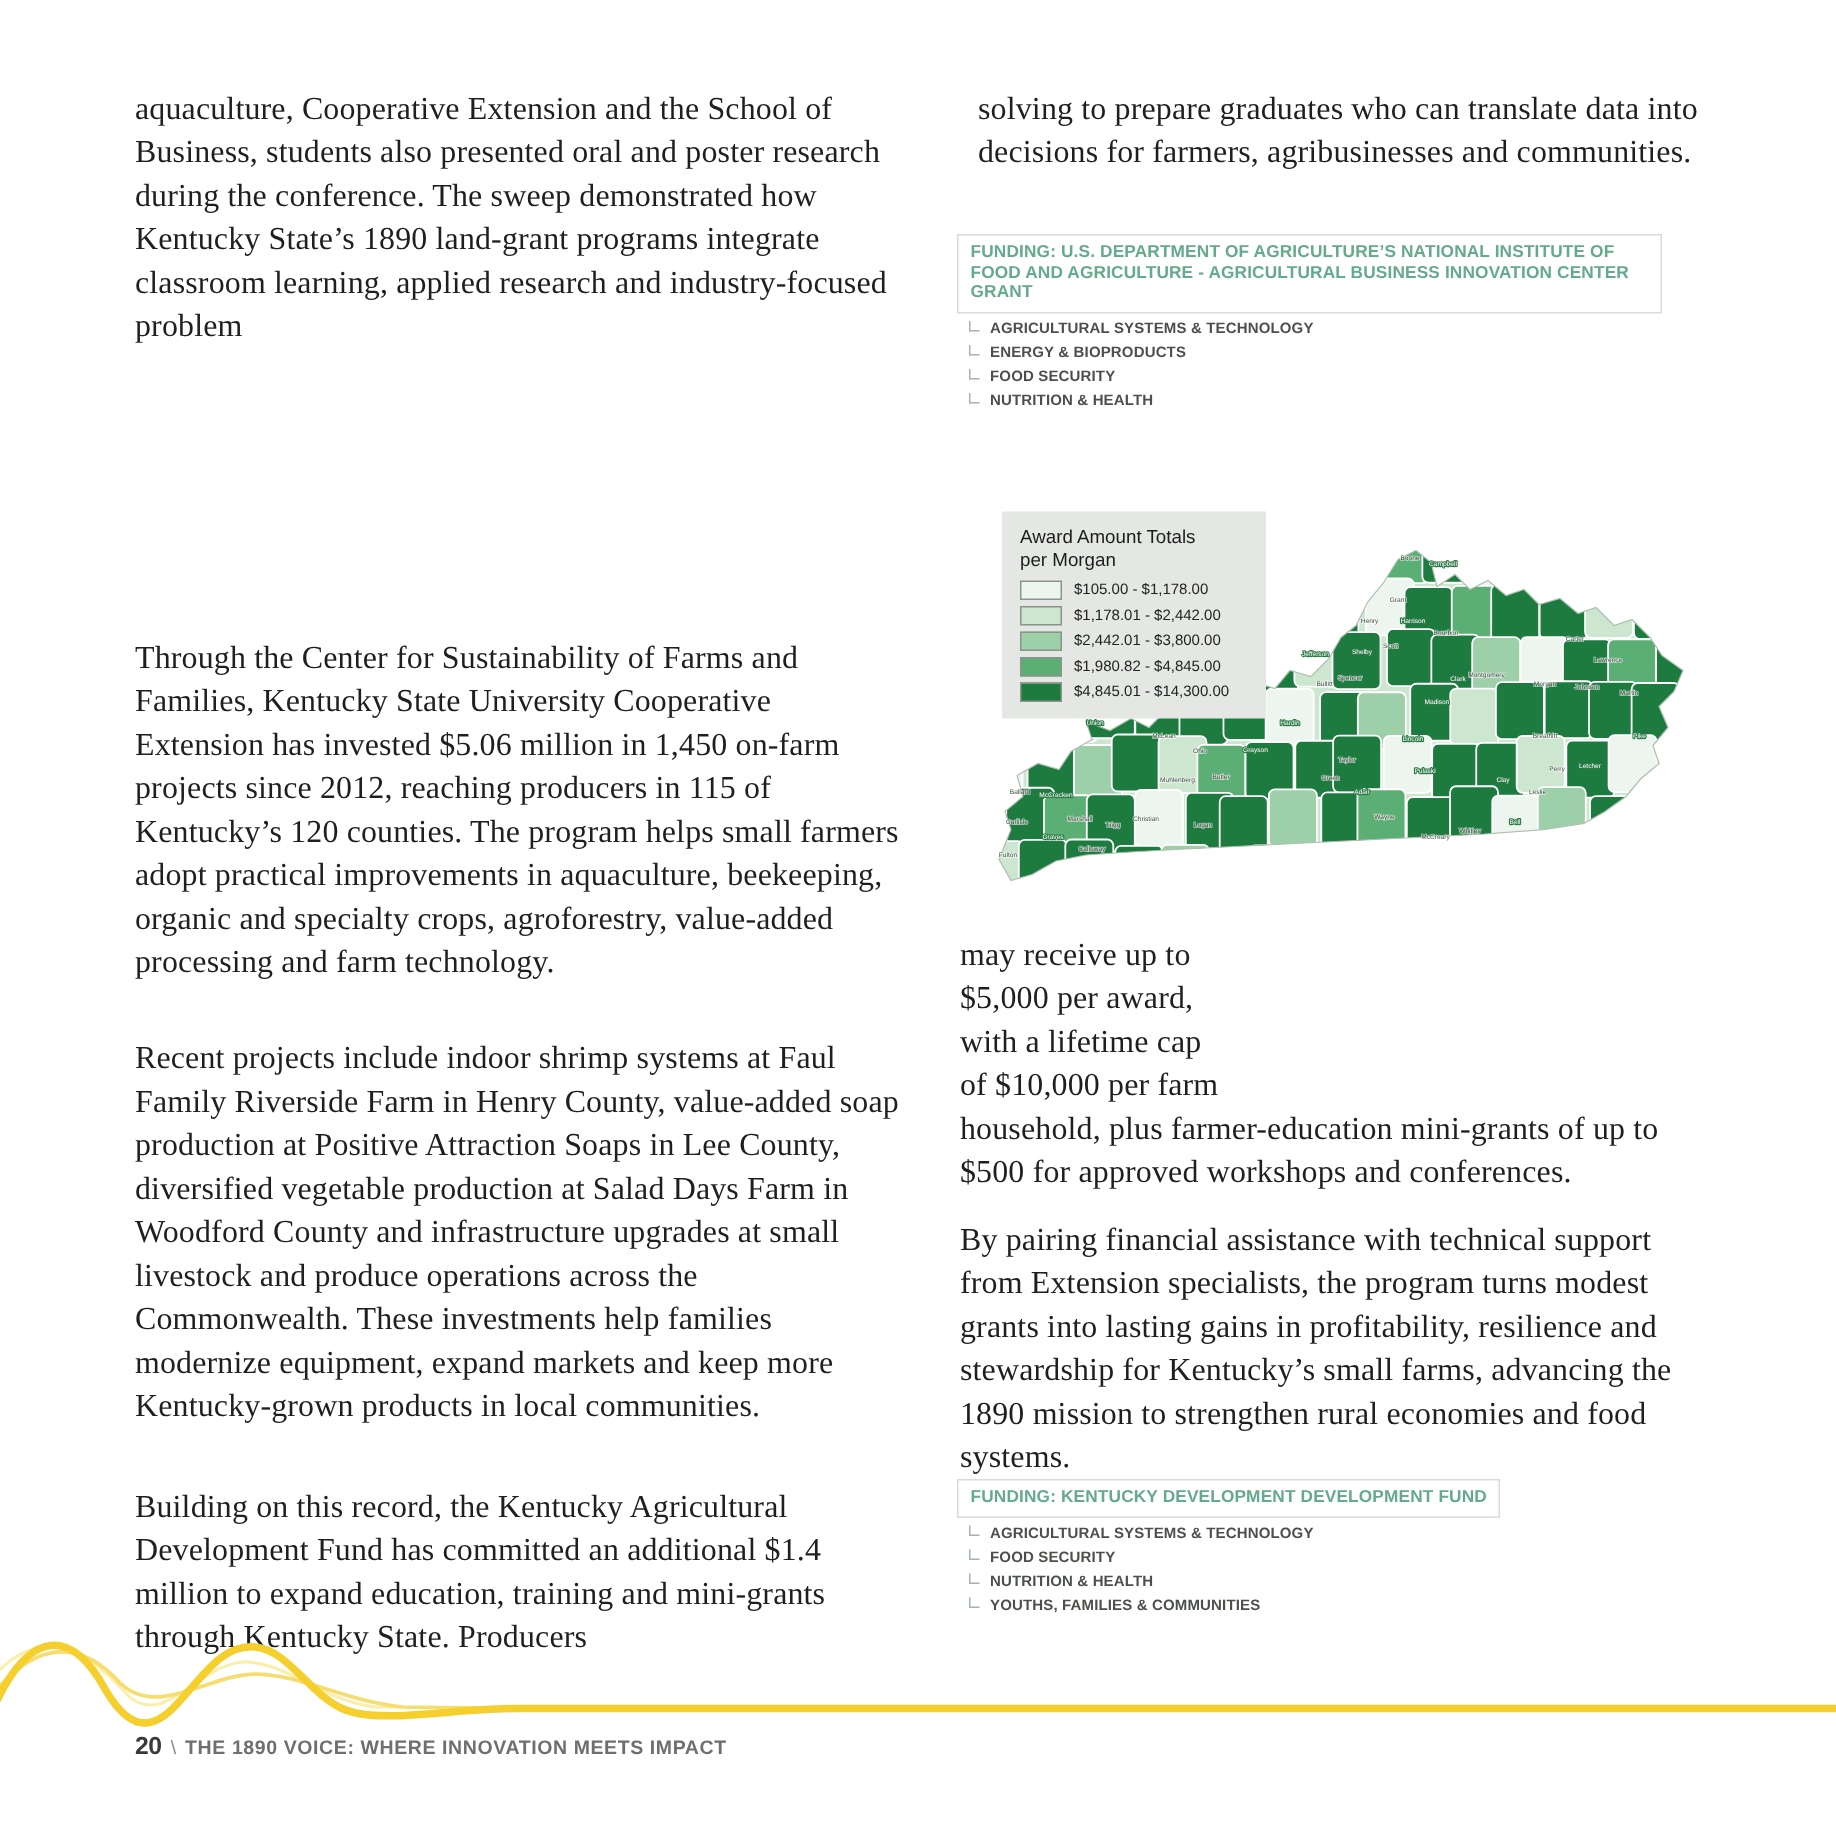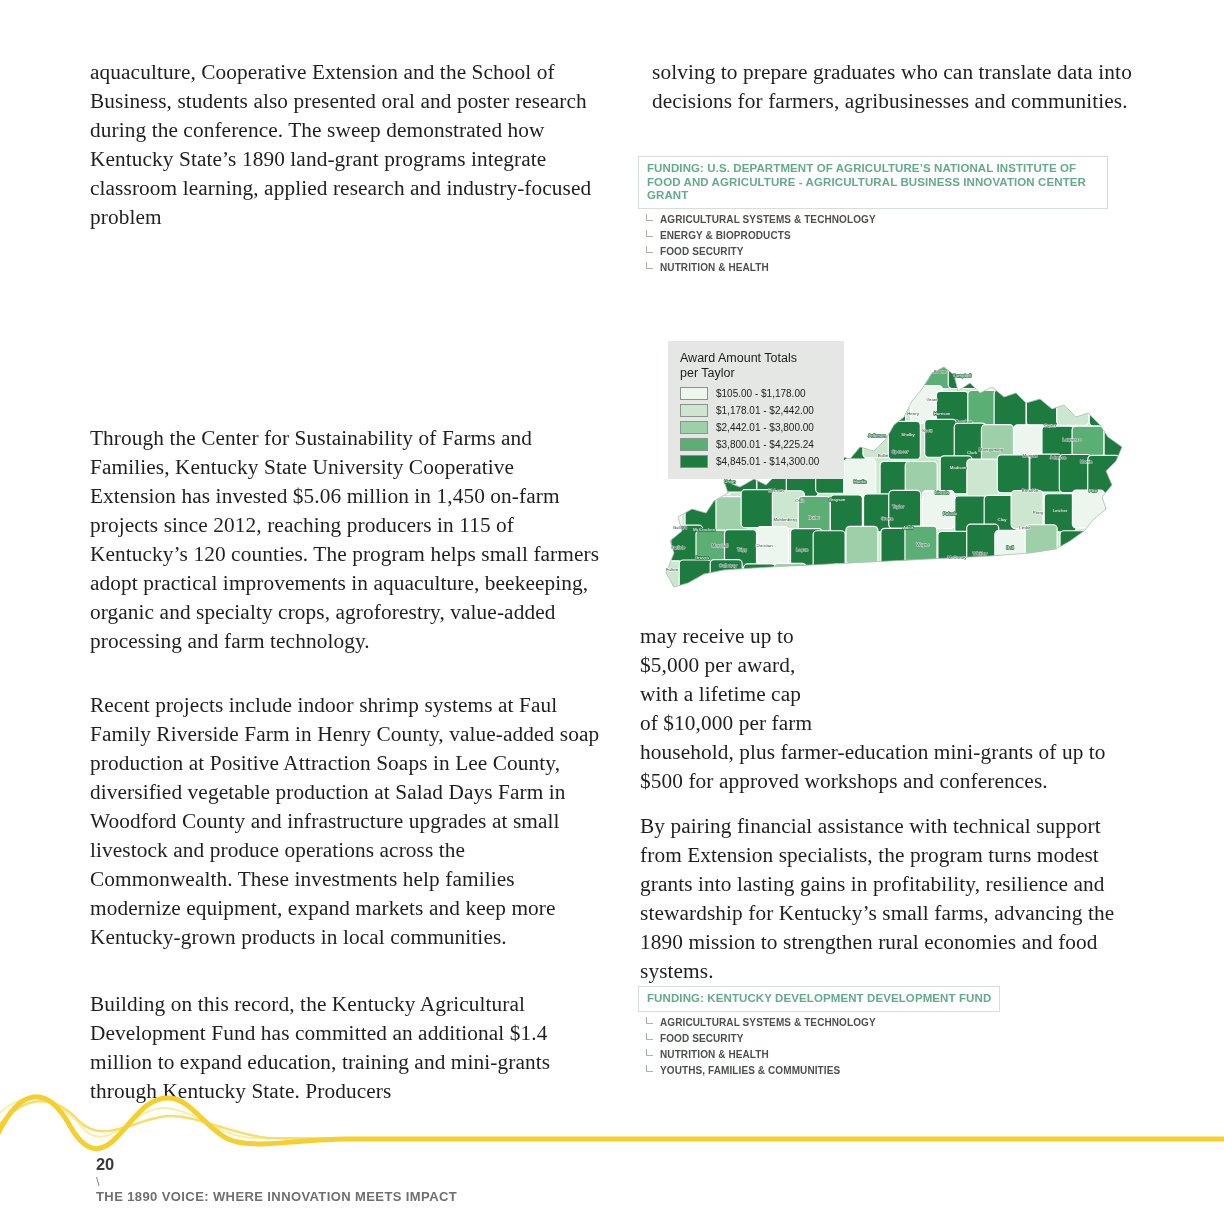--- a/index.html
+++ b/index.html
@@ -28,21 +28,21 @@
   .legend-swatch{width:26px;height:11px;border:0.8px solid #8a948b;margin-right:8px;flex:none;}
   .legend-label{font-size:10px;color:#222;}
 
   .caption-box{z-index:4;}
   .caption-bracket-v{position:absolute;left:0;top:0;width:3.5px;height:88px;background:#f5d12e;}
   .caption-bracket-h{position:absolute;left:0;top:85px;width:70px;height:4px;background:#f5d12e;}
   .caption-text{position:absolute;left:20px;top:10px;width:260px;font-family:"Liberation Sans",sans-serif;
                 font-weight:700;font-size:20px;line-height:25.5px;color:#1b7c4b;letter-spacing:-0.3px;
                 transform:scaleX(0.92);transform-origin:top left;white-space:pre-line;}
 
-  .footer{font-family:"Liberation Sans",sans-serif;display:flex;align-items:baseline;flex-direction:column;}
+  .footer{font-family:"Liberation Sans",sans-serif;display:flex;align-items:baseline;}
   .footer-num{font-weight:700;font-size:16.5px;color:#3a3a3a;letter-spacing:-0.3px;}
   .footer-sep{font-size:13px;color:#8a8a8a;margin:0 6px;}
   .footer-title{font-size:13px;color:#6f6f6f;letter-spacing:0.4px;font-weight:700;}
 </style>
 </head>
 <body>
 
 <div class="page">
 
   <div class="abs body-text" style="left:90px;top:58px;width:514px;">aquaculture, Cooperative Extension and the School of Business, students also presented oral and poster research during the conference. The sweep demonstrated how Kentucky State’s 1890 land-grant programs integrate classroom learning, applied research and industry-focused problem</div>
@@ -251,37 +251,37 @@
         <text x="280" y="14" text-anchor="middle" font-family="Liberation Sans, sans-serif" font-size="4.4" fill="#3f4a42" stroke="rgba(255,255,255,0.65)" stroke-width="1" paint-order="stroke">Boone</text>
         <text x="302" y="18" text-anchor="middle" font-family="Liberation Sans, sans-serif" font-size="4.4" fill="#ffffff" stroke="#2c7a46" stroke-width="1.5" stroke-linejoin="round" paint-order="stroke">Campbell</text>
         <text x="272" y="42" text-anchor="middle" font-family="Liberation Sans, sans-serif" font-size="4.4" fill="#3f4a42" stroke="rgba(255,255,255,0.65)" stroke-width="1" paint-order="stroke">Grant</text>
         <text x="282" y="56" text-anchor="middle" font-family="Liberation Sans, sans-serif" font-size="4.4" fill="#ffffff" stroke="#2c7a46" stroke-width="1.5" stroke-linejoin="round" paint-order="stroke">Harrison</text>
         <text x="267" y="73" text-anchor="middle" font-family="Liberation Sans, sans-serif" font-size="4.4" fill="#3f4a42" stroke="rgba(255,255,255,0.65)" stroke-width="1" paint-order="stroke">Scott</text>
         <text x="304" y="64" text-anchor="middle" font-family="Liberation Sans, sans-serif" font-size="4.4" fill="#3f4a42" stroke="rgba(255,255,255,0.65)" stroke-width="1" paint-order="stroke">Bourbon</text>
         <text x="312" y="95" text-anchor="middle" font-family="Liberation Sans, sans-serif" font-size="4.4" fill="#ffffff" stroke="#2c7a46" stroke-width="1.5" stroke-linejoin="round" paint-order="stroke">Clark</text>
       </svg>
     <div class="abs legend" style="left:8px;top:8px;">
       <div class="legend-title prelines">Award Amount Totals
-per Taylor</div>
+per Morgan</div>
       <div id="legend-rows">
           <div class="legend-row">
             <span class="legend-swatch" style="background: rgb(237, 246, 238);"></span>
             <span class="legend-label">$105.00 - $1,178.00</span>
           </div>
           <div class="legend-row">
             <span class="legend-swatch" style="background: rgb(205, 230, 208);"></span>
             <span class="legend-label">$1,178.01 - $2,442.00</span>
           </div>
           <div class="legend-row">
             <span class="legend-swatch" style="background: rgb(157, 207, 168);"></span>
             <span class="legend-label">$2,442.01 - $3,800.00</span>
           </div>
           <div class="legend-row">
             <span class="legend-swatch" style="background: rgb(92, 175, 116);"></span>
-            <span class="legend-label">$3,800.01 - $4,225.24</span>
+            <span class="legend-label">$1,980.82 - $4,845.00</span>
           </div>
           <div class="legend-row">
             <span class="legend-swatch" style="background: rgb(29, 123, 64);"></span>
             <span class="legend-label">$4,845.01 - $14,300.00</span>
           </div>
         </div>
     </div>
   </div>
 
 

